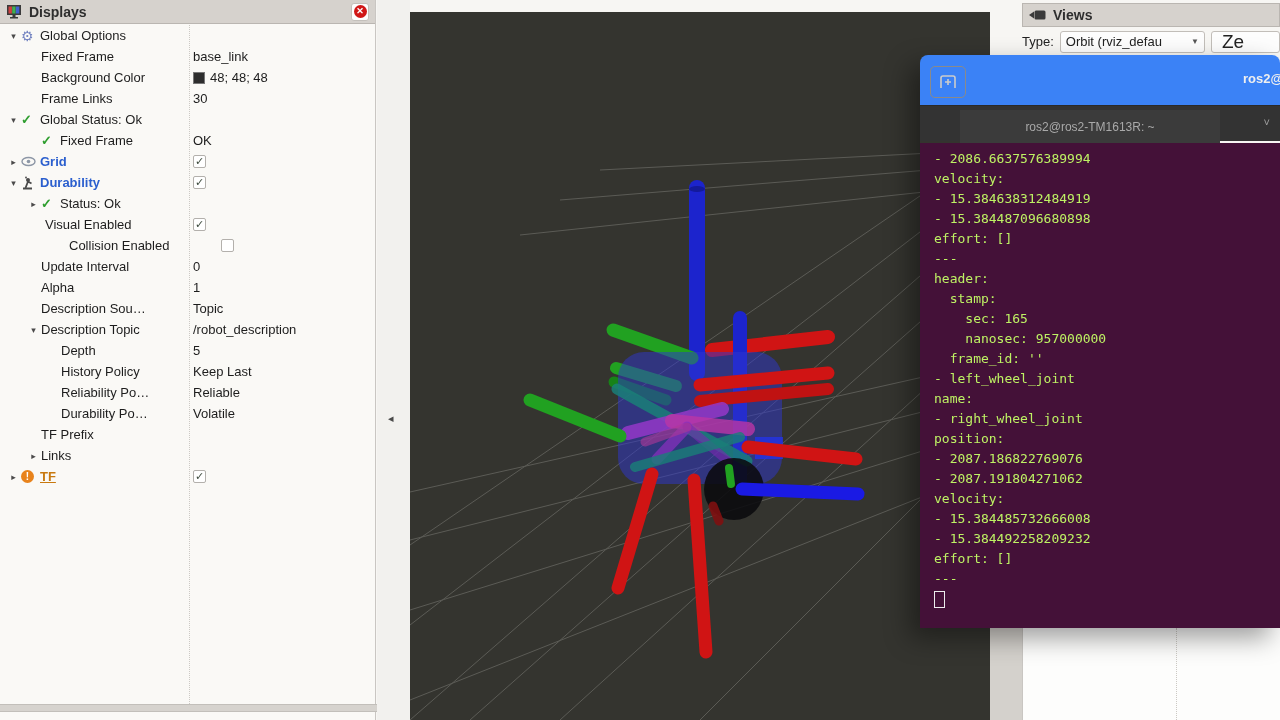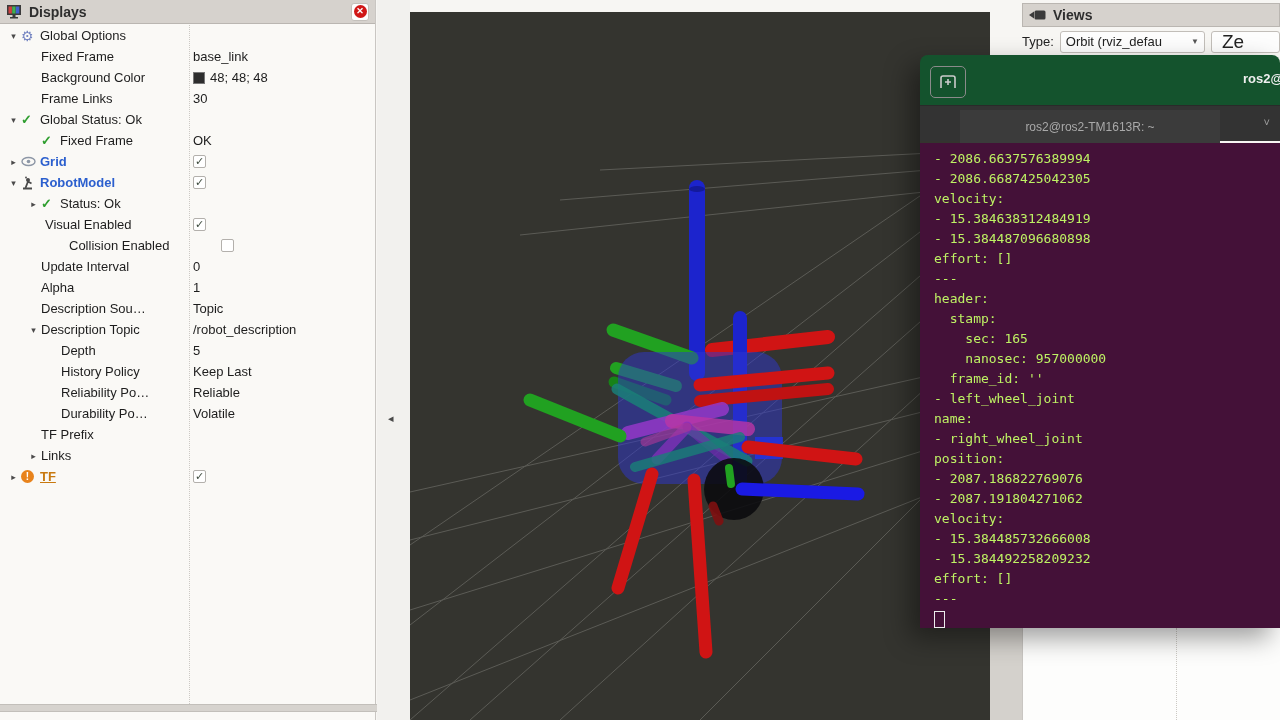--- a/index.html
+++ b/index.html
@@ -50,21 +50,21 @@
   .combo .carrow { font-size:8px; color:#555; }
   .mini-btn { height:22px; background:#fdfdfd; border:1px solid #c2beb9; border-radius:3px;
     font-size:19px; color:#222; display:flex; align-items:center; padding:0 10px; }
   #views-body-bottom { left:1022px; top:628px; width:258px; height:92px; background:#fdfdfc; border-left:1px solid #c9c6c2; }
   #views-scroll-strip { left:990px; top:628px; width:32px; height:92px; background:#d4d1cc; }
   .dotted-v { border-left:1px dotted #ccc9c4; height:100%; position:absolute; left:153px; top:0; }
 
   
   #terminal { left:920px; top:55px; width:360px; height:573px; border-radius:8px 8px 0 0;
     box-shadow:-10px 10px 26px rgba(0,0,0,.38); overflow:hidden; }
-  #term-titlebar { position:absolute; left:0; top:0; width:100%; height:50px; background:#14532d;padding-left:40px; }
+  #term-titlebar { position:absolute; left:0; top:0; width:100%; height:50px; background:#3b82f6;padding-left:40px; }
   #term-newtab { position:absolute; left:10px; top:11px; width:36px; height:32px; border:1px solid #8a8a8a;
     border-radius:5px; display:flex; align-items:center; justify-content:center; }
   #term-title { position:absolute; left:323px; top:16px; color:#efefef; font-size:13px; font-weight:700; white-space:nowrap; }
   #term-tabbar { position:absolute; left:0; top:50px; width:100%; height:36px; background:#333333; border-top:1px solid #2a2a2a;text-align:right; }
   #term-tab { position:absolute; left:40px; top:4px; width:260px; height:34px; background:#3b3b3b;
     color:#a9a9a9; font-size:12px; display:flex; align-items:center; justify-content:center; white-space:nowrap; }
   #term-tab-chevron { position:absolute; right:10px; top:10px; color:#a0a0a0; font-size:11px; }
   #term-body { position:absolute; left:0; top:88px; width:100%; height:485px; background:#441138;
     font-family:"DejaVu Sans Mono", monospace; font-size:13px; line-height:20px; color:#bef264; padding:6px 0 0 14px; }
   .tline { white-space:pre; }
@@ -204,21 +204,21 @@
       <div class="trow" style="padding-left: 6px;">
         <span class="arrow">▾</span>
         <span class="ticon">
           <svg width="14" height="14" viewBox="0 0 14 14">
             <path d="M2 12.5 h9" stroke="#4a4a4a" stroke-width="2"></path>
             <path d="M4.5 12 L7 5.5 L10.5 7.5" fill="none" stroke="#4a4a4a" stroke-width="1.8"></path>
             <circle cx="7" cy="4" r="2" fill="#4a4a4a"></circle>
             <circle cx="5" cy="1.5" r="0.9" fill="#4a4a4a"></circle>
           </svg>
         </span>
-        <span class="tlabel blue">RobotModel</span>
+        <span class="tlabel blue">Durability</span>
         <span class="vcell">
           <span class="cbox">✓</span>
         </span>
       </div>
       <div class="trow" style="padding-left: 26px;">
         <span class="arrow">▸</span>
         <span class="ticon">
           <span class="chk">✓</span>
         </span>
         <span class="tlabel">Status: Ok</span>
@@ -354,21 +354,20 @@
   </div>
   <div id="term-tabbar">
     <div id="term-tab">
       <span>ros2@ros2-TM1613R: ~</span>
     </div>
     <span id="term-tab-chevron">˅</span>
   </div>
   <div id="term-body">
     <div id="term-lines">
         <div class="tline">- 2086.6637576389994</div>
-        <div class="tline">- 2086.6687425042305</div>
         <div class="tline">velocity:</div>
         <div class="tline">- 15.384638312484919</div>
         <div class="tline">- 15.384487096680898</div>
         <div class="tline">effort: []</div>
         <div class="tline">---</div>
         <div class="tline">header:</div>
         <div class="tline">  stamp:</div>
         <div class="tline">    sec: 165</div>
         <div class="tline">    nanosec: 957000000</div>
         <div class="tline">  frame_id: ''</div>

